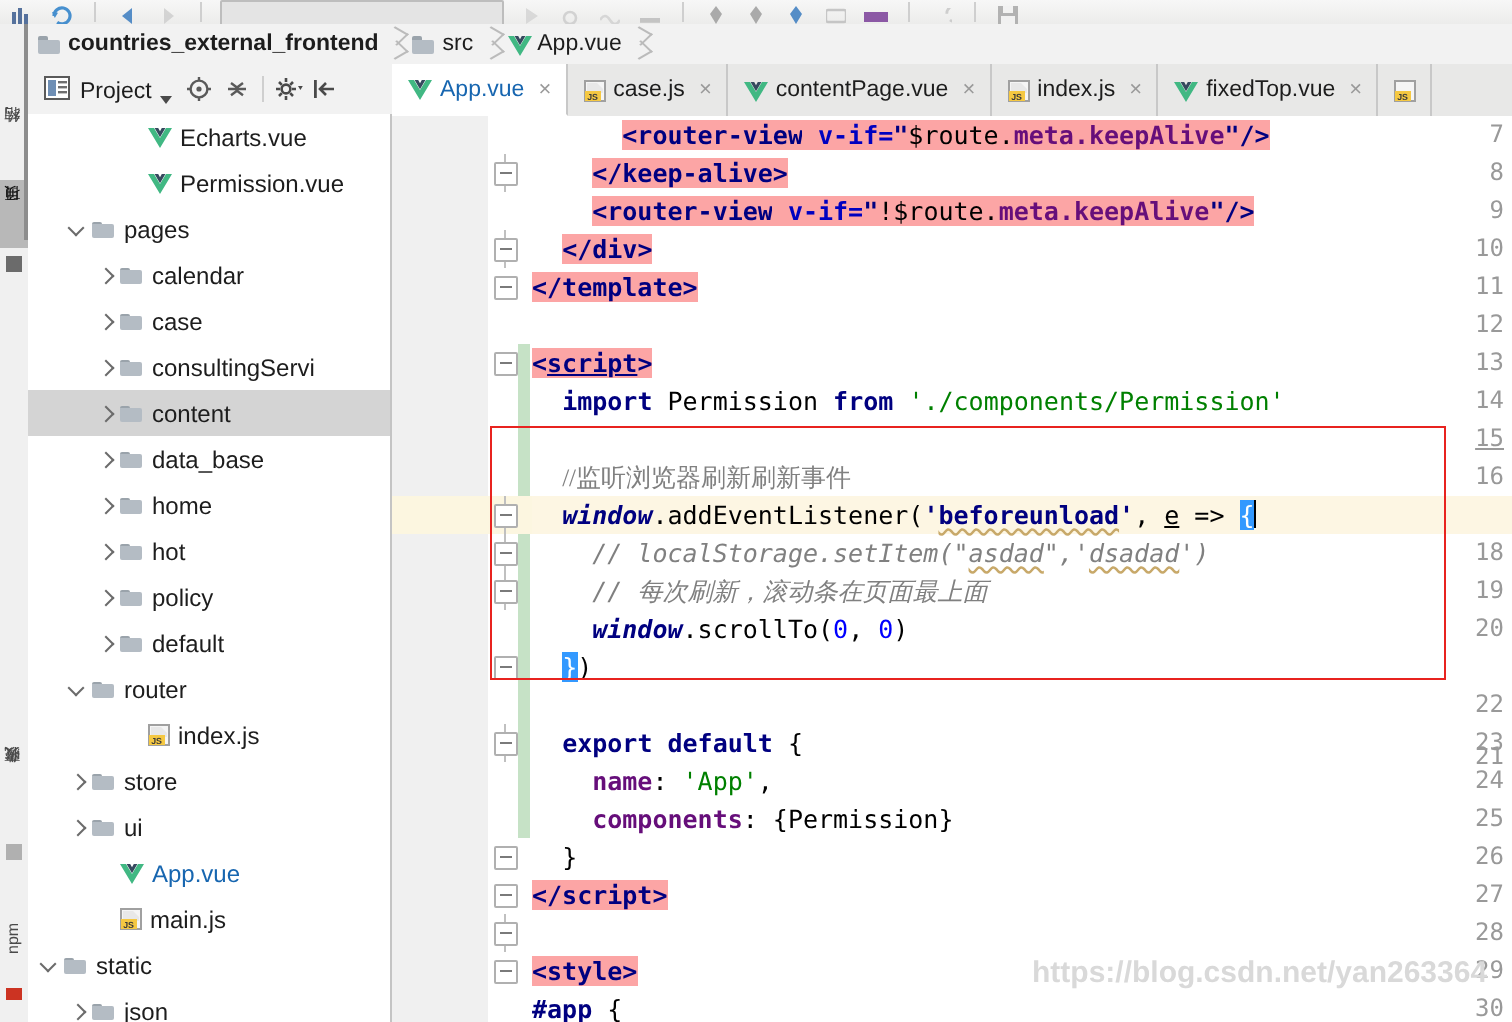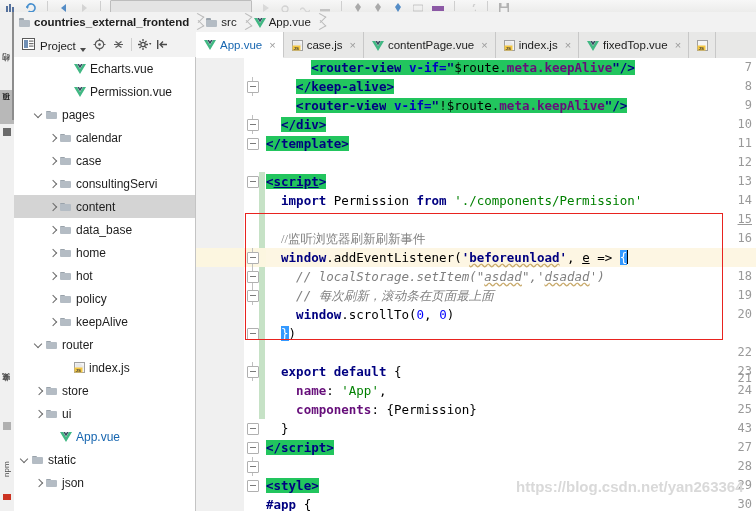--- a/index.html
+++ b/index.html
@@ -171,26 +171,26 @@
   .cline{
     position:relative;height:19px;line-height:19px;white-space:pre;
     font-size:12.5px;font-family:"DejaVu Sans Mono","Liberation Mono",monospace;
   }
   .cline.hl{background:#fdf6e3;}
   .rowhl{
     position:absolute;left:0;width:560px;height:19px;background:#fcf6e0;
   }
   
   .t-tag{color:#000080;font-weight:bold;}
-  .t-tag-bg{background:#22c55e;}
+  .t-tag-bg{background:#fca5a5;}
   .t-attr{color:#0000c0;font-weight:bold;}
   .t-str{color:#008000;}
   .t-strq{color:#000080;font-weight:bold;}
   .t-prop{color:#660e7a;font-weight:bold;}
-  .t-var{color:#000080;font-weight:bold;}
+  .t-var{color:#000080;font-style:italic;font-weight:bold;}
   .t-plain{color:#000;}
   .t-comment{color:#808080;}
   .t-comment-i{color:#808080;font-style:italic;}
   .t-kw{color:#000080;font-weight:bold;}
   .t-num{color:#0000ff;}
   .t-keyalive{color:#660e7a;font-weight:bold;}
   .t-under{text-decoration:underline;}
   .sel-blue{background:#3399ff;color:#fff;}
   .wavy{text-decoration:underline wavy #c8a96a;text-decoration-skip-ink:none;}
   .caret{
@@ -517,21 +517,21 @@
         <div class="trow">
           <span style="display:inline-block;width:34px"></span>
           <span class="arrow right"></span>
           <span class="folder-ic"></span>
           <span class="tlabel">policy</span>
         </div>
         <div class="trow">
           <span style="display:inline-block;width:34px"></span>
           <span class="arrow right"></span>
           <span class="folder-ic"></span>
-          <span class="tlabel">keepAlive</span>
+          <span class="tlabel">default</span>
         </div>
         <div class="trow">
           <span style="display:inline-block;width:20px"></span>
           <span class="arrow down"></span>
           <span class="folder-ic"></span>
           <span class="tlabel">router</span>
         </div>
         <div class="trow">
           <span style="display:inline-block;width:48px"></span>
           <span class="arrow"></span>
@@ -558,20 +558,31 @@
         <div class="trow">
           <span style="display:inline-block;width:34px"></span>
           <span class="arrow"></span>
           <span class="vue-ic">
             <svg width="12" height="10" viewBox="0 0 12 10">
               <path d="M0 0h3l3 5 3-5h3L6 10z" fill="#41b883"></path>
               <path d="M3.3 0h1.8L6 1.6 6.9 0h1.8L6 4.6z" fill="#35495e"></path>
             </svg>
           </span>
           <span class="tlabel link">App.vue</span>
+        </div>
+        <div class="trow">
+          <span style="display:inline-block;width:34px"></span>
+          <span class="arrow"></span>
+          <span class="js-ic"><svg width="11" height="11" viewBox="0 0 11 11">
+              <rect x="0.5" y="0.5" width="10" height="10" fill="#f5f5f5" stroke="#a0a0a0"></rect>
+              <path d="M1.5 1.5h5l3 3v2h-8z" fill="#e8e8e8"></path>
+              <rect x="0.5" y="5.5" width="8" height="5" fill="#f5c842"></rect>
+              <text x="1.6" y="9.8" font-size="4.4" font-family="sans-serif" font-weight="bold" fill="#3b3b3b">JS</text>
+            </svg></span>
+          <span class="tlabel">main.js</span>
         </div>
         <div class="trow">
           <span style="display:inline-block;width:6px"></span>
           <span class="arrow down"></span>
           <span class="folder-ic"></span>
           <span class="tlabel">static</span>
         </div>
         <div class="trow">
           <span style="display:inline-block;width:20px"></span>
           <span class="arrow right"></span>
@@ -604,21 +615,21 @@
         <div class="lnum" style="top: 171px;">16</div>
         <div class="lnum" style="top: 190px;">17</div>
         <div class="lnum" style="top: 209px;">18</div>
         <div class="lnum" style="top: 228px;">19</div>
         <div class="lnum" style="top: 247px;">20</div>
         <div class="lnum" style="top: 266px; margin-top: 45px;">21</div>
         <div class="lnum" style="top: 285px;">22</div>
         <div class="lnum" style="top: 304px;">23</div>
         <div class="lnum" style="top: 323px;">24</div>
         <div class="lnum" style="top: 342px;">25</div>
-        <div class="lnum" style="top: 361px;">43</div>
+        <div class="lnum" style="top: 361px;">26</div>
         <div class="lnum" style="top: 380px;">27</div>
         <div class="lnum" style="top: 399px;">28</div>
         <div class="lnum" style="top: 418px;">29</div>
         <div class="lnum" style="top: 437px;">30</div>
       </div>
 
     <div class="fold" style="top:19px;">
         <div class="vline" style="height:19px;"></div>
         <div class="box"></div>
       </div>

